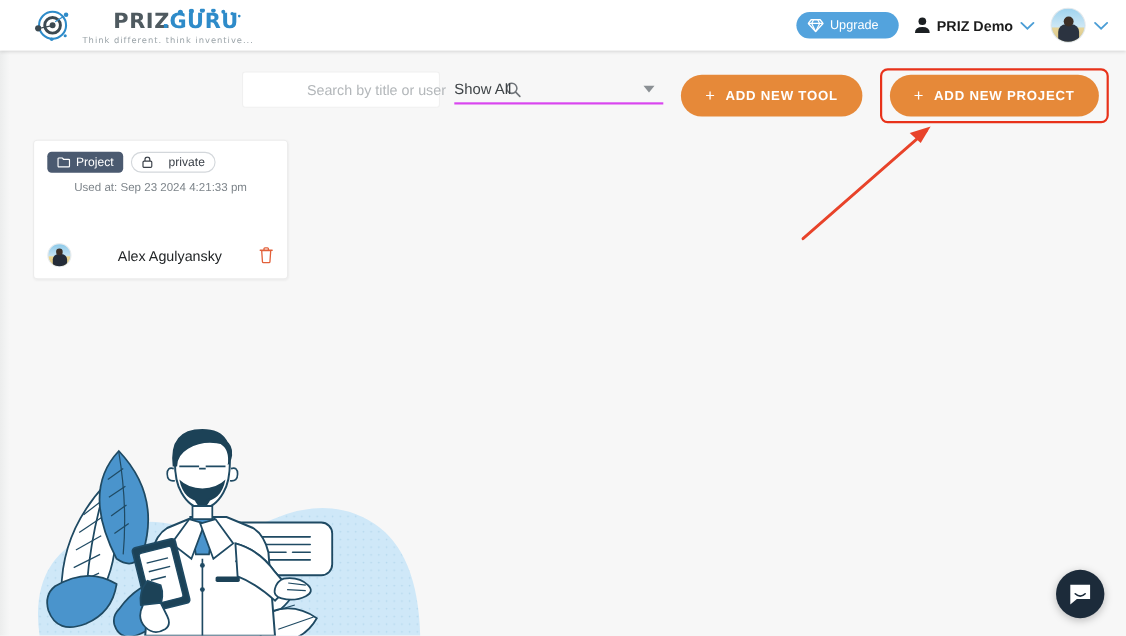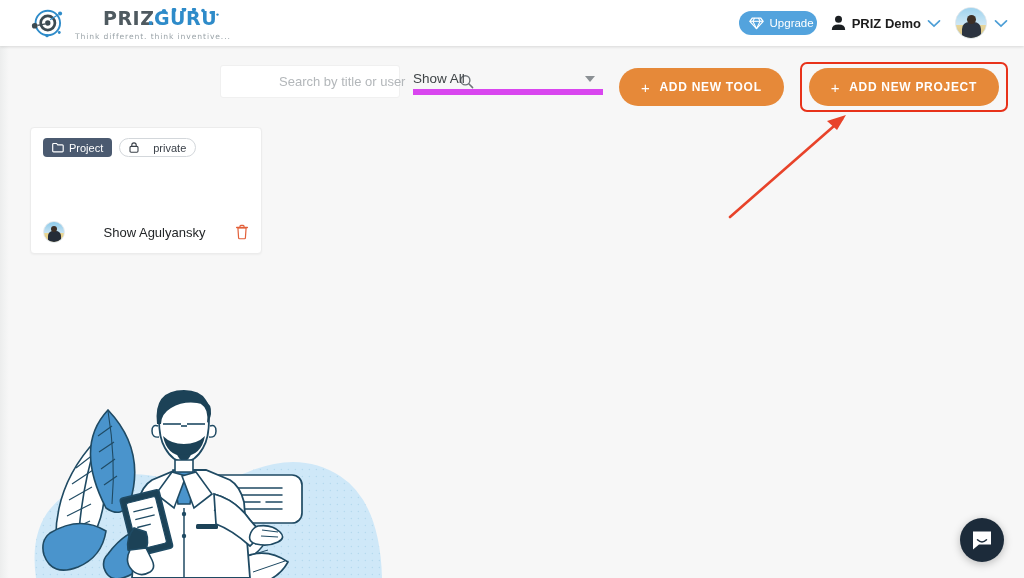--- a/index.html
+++ b/index.html
@@ -38,21 +38,21 @@
   }
 
   .header-right {
     position: absolute; right: 16px; top: 0; height: 46px;
     display: flex; align-items: center; gap: 14px;
   }
   .upgrade-btn {
     display: flex; align-items: center; gap: 6px;
     background: #53a3dd; color: #ffffff;
     border: none; border-radius: 14px;
-    height: 24px; padding: 0 3px 0 10px;
+    height: 24px; padding: 0 18px 0 10px;
     font-size: 11.5px; font-family: "Liberation Sans", sans-serif;
     cursor: pointer; white-space: nowrap;
   }
   .upgrade-btn svg { display:block; }
 
   .user-menu {
     display: flex; align-items: center; gap: 6px; cursor: pointer;
   }
   .user-name { font-size: 13px; font-weight: bold; color: #1c1c1c; white-space: nowrap; }
   .chev { display:block; }
@@ -90,21 +90,21 @@
     font-size: 13px; color: #3a3a3a;
     font-family: "Liberation Sans", sans-serif;
     margin-left: 48px;
   }
   .search-input::placeholder { color: #b3b7ba; }
   .search-icon { flex: none; margin-left: 4px; }
 
   .filter-select {
     position: absolute; left: 413px; top: 22px;
     width: 190px; height: 27px;
-    border-bottom: 6px solid #d946ef;
+    border-bottom: 2px solid #d946ef;
     display: flex; align-items: center; cursor: pointer;
   }
   .filter-label { font-size: 13.5px; color: #3f4447; flex: 1; }
   .caret {
     width: 0; height: 0; border-left: 5px solid transparent;
     border-right: 5px solid transparent; border-top: 6px solid #8b9094;
     margin-right: 8px;
   }
 
   .actions {
@@ -300,29 +300,30 @@
       </div>
       <div class="badge badge-private">
         <svg width="10" height="11" viewBox="0 0 10 11">
           <rect x="1" y="4.4" width="8" height="5.8" rx="1.1" fill="none" stroke="#3b4149" stroke-width="1.1"></rect>
           <path d="M2.8 4.4 V3.1 a2.2 2.2 0 0 1 4.4 0 V4.4" fill="none" stroke="#3b4149" stroke-width="1.1"></path>
         </svg>
         <span>private</span>
       </div>
     </div>
 
+    <div class="card-meta">Used at: Sep 23 2024 4:21:33 pm</div>
 
     <div class="card-footer">
       <div class="mini-avatar">
         <div class="sky"></div>
           <div class="ground"></div>
         <div class="body"></div>
           <div class="head"></div>
       </div>
-      <span class="owner-name">Show Agulyansky</span>
+      <span class="owner-name">Alex Agulyansky</span>
       <button class="trash-btn">
         <svg width="14" height="16" viewBox="0 0 14 16">
           <path d="M1.6 3.5 h10.8" stroke="#e2603a" stroke-width="1.3" stroke-linecap="round"></path>
           <path d="M5 3.5 V2.2 a0.8 0.8 0 0 1 0.8 -0.8 h2.4 a0.8 0.8 0 0 1 0.8 0.8 V3.5" fill="none" stroke="#e2603a" stroke-width="1.2"></path>
           <path d="M2.9 3.9 h8.2 l-0.7 10 a0.9 0.9 0 0 1 -0.9 0.85 h-5 a0.9 0.9 0 0 1 -0.9 -0.85 z" fill="none" stroke="#e2603a" stroke-width="1.2"></path>
         </svg>
       </button>
     </div>
   </div>
 

